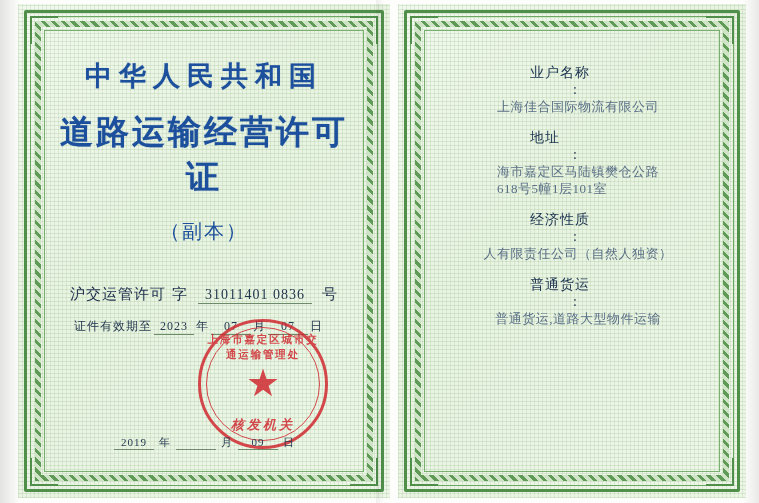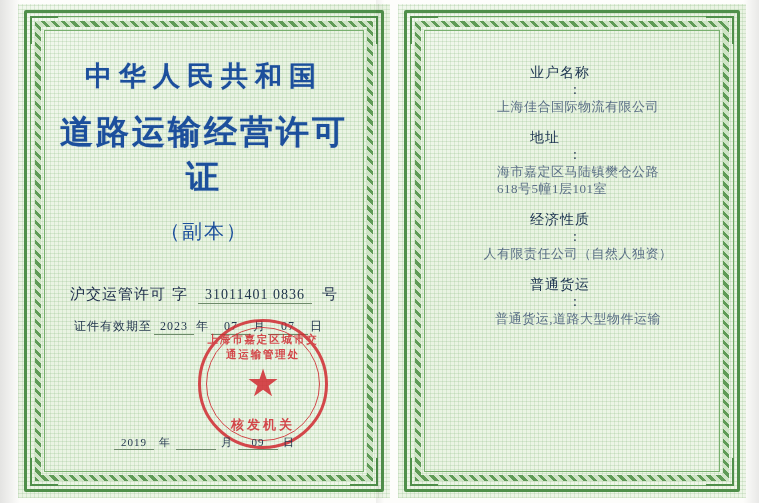--- a/index.html
+++ b/index.html
@@ -174,20 +174,21 @@
   }
   .seal-top-text {
     top: 10px;
     font-size: 11px;
     transform: scaleX(0.95);
   }
   .seal-bottom-text {
     bottom: 12px;
     font-size: 13px;
     letter-spacing: 3px;
+    font-style: italic;
   }
   .date-row {
     position: absolute;
     left: 40px;
     right: 40px;
     bottom: 18px;
     display: flex;
     align-items: flex-end;
     justify-content: center;
     font-size: 11px;

